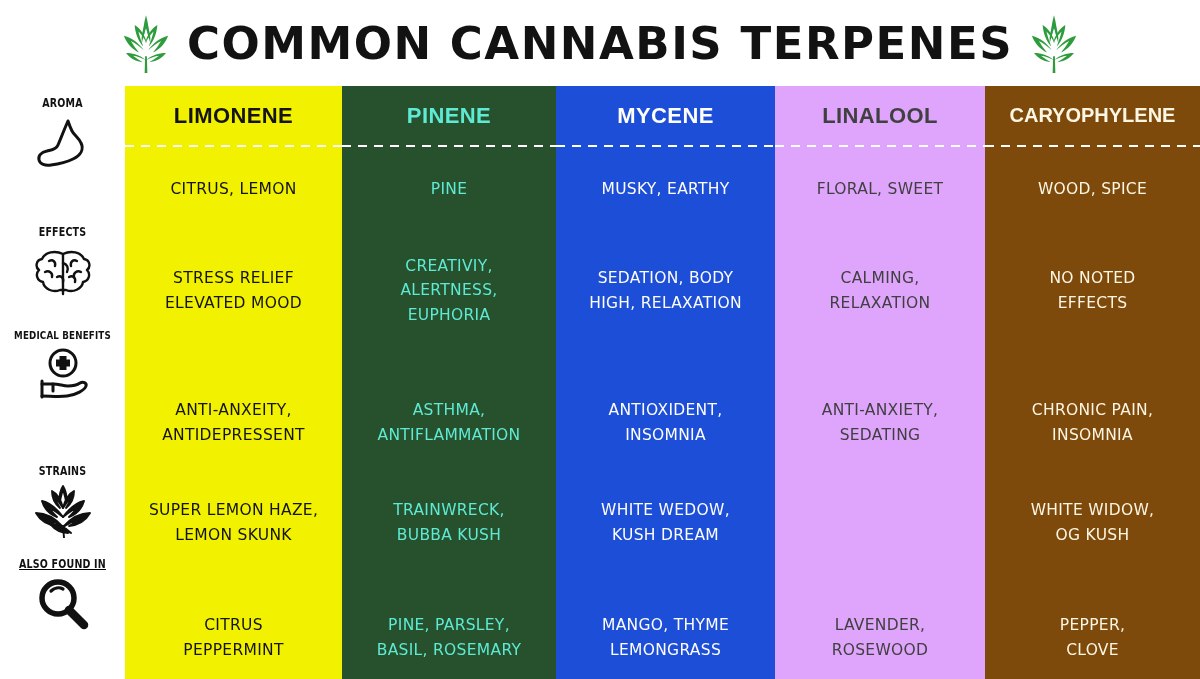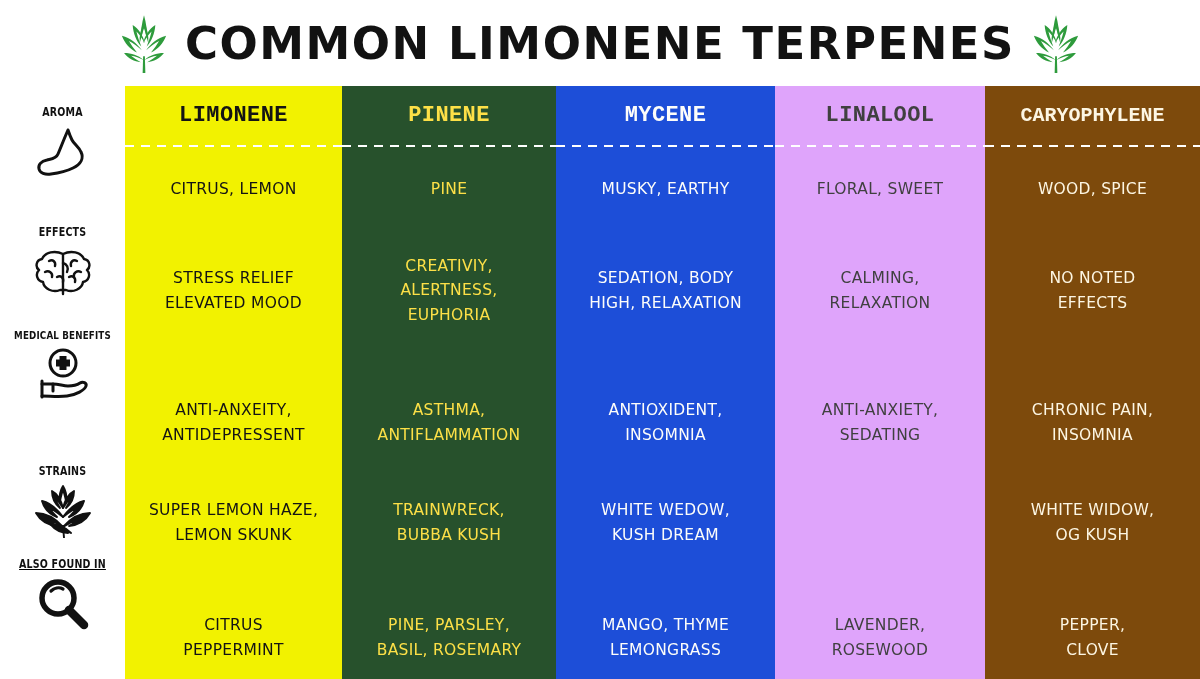--- a/index.html
+++ b/index.html
@@ -32,21 +32,21 @@
   .table{
     position:absolute; left:125px; top:86px;
     width:1075px; height:593px;
     display:grid;
     grid-template-columns:217px 214px 219px 210px 215px;
   }
   .col{ position:relative; display:flex; flex-direction:column; }
   .col-head{
     height:59px; flex:0 0 59px;
     display:flex; align-items:center; justify-content:center;
-    font-family:Liberation Mono, monospace;
+    font-family:Liberation Sans, sans-serif;
     font-weight:700; font-size:22px; letter-spacing:.4px;
     white-space:nowrap;
   }
   .col-head.tight{ font-size:20px; letter-spacing:0px; }
   .dash{
     height:2px; flex:0 0 2px;
     background-image:repeating-linear-gradient(to right,
        currentColor 0px, currentColor 9px, transparent 9px, transparent 16px);
   }
   .col-body{ flex:1 1 auto; position:relative; }
@@ -80,21 +80,21 @@
     font-size:12px;
     letter-spacing:.2px;
     color:#111;
     white-space:nowrap;
     transform:scaleX(.88);
   }
   .side-label.small{ font-size:11px; }
   .side-icon{ margin-top:5px; display:flex; align-items:center; justify-content:center; height:56px; }
   .side-icon svg{ display:block; }
 
-  .si0{ top:19px; }
+  .si0{ top:10px; }
   .si1{ top:139px; }
   .si2{ top:243px; }
   .si3{ top:362px;margin-top:16px; }
   .si4{ top:471px;text-decoration:underline; }
 </style>
 </head>
 <body>
 
 <div id="root">
 
@@ -107,21 +107,21 @@
           <path d="M29 24 C30 40 36 54 45 64 C41 54 38 44 36 36 C42 42 47 50 52 58 C48 43 40 31 29 24 Z"></path>
           <path d="M71 24 C60 31 52 43 48 58 C53 50 58 42 64 36 C62 44 59 54 55 64 C64 54 70 40 71 24 Z"></path>
           <path d="M9 44 C14 58 24 69 37 75 C31 68 26 61 22 54 C30 58 38 64 46 71 C37 58 25 48 9 44 Z"></path>
           <path d="M91 44 C75 48 63 58 54 71 C62 64 70 58 78 54 C74 61 69 68 63 75 C76 69 86 58 91 44 Z"></path>
           <path d="M13 76 C21 86 32 92 44 93 C37 89 31 85 26 81 C34 82 41 85 49 89 C39 80 27 76 13 76 Z"></path>
           <path d="M87 76 C73 76 61 80 51 89 C59 85 66 82 74 81 C69 85 63 89 56 93 C68 92 79 86 87 76 Z"></path>
           <path d="M48.4 82 h3.2 l.9 31 h-5 Z"></path>
         </g>
       </svg>
     </span>
-    <span class="title-text">COMMON LIMONENE TERPENES</span>
+    <span class="title-text">COMMON CANNABIS TERPENES</span>
     <span class="leaf-wrap">
       <svg class="leaf" viewBox="0 0 100 115" aria-hidden="true">
         <g fill="#2E9B3C">
           <path d="M50 6 C46 20 44 34 45 48 C47 40 48 32 50 26 C52 32 53 40 55 48 C56 34 54 20 50 6 Z"></path>
           <path d="M50 18 C44 30 41 44 42 58 C45 48 47 38 50 30 C53 38 55 48 58 58 C59 44 56 30 50 18 Z"></path>
           <path d="M29 24 C30 40 36 54 45 64 C41 54 38 44 36 36 C42 42 47 50 52 58 C48 43 40 31 29 24 Z"></path>
           <path d="M71 24 C60 31 52 43 48 58 C53 50 58 42 64 36 C62 44 59 54 55 64 C64 54 70 40 71 24 Z"></path>
           <path d="M9 44 C14 58 24 69 37 75 C31 68 26 61 22 54 C30 58 38 64 46 71 C37 58 25 48 9 44 Z"></path>
           <path d="M91 44 C75 48 63 58 54 71 C62 64 70 58 78 54 C74 61 69 68 63 75 C76 69 86 58 91 44 Z"></path>
           <path d="M13 76 C21 86 32 92 44 93 C37 89 31 85 26 81 C34 82 41 85 49 89 C39 80 27 76 13 76 Z"></path>
@@ -221,21 +221,21 @@
 ELEVATED MOOD</div>
         <div class="cell r2">ANTI-ANXEITY,
 ANTIDEPRESSENT</div>
         <div class="cell r3">SUPER LEMON HAZE,
 LEMON SKUNK</div>
         <div class="cell r4">CITRUS
 PEPPERMINT</div>
       </div>
     </div>
 
-    <div class="col" style="background:#27512C;color:#fde047">
+    <div class="col" style="background:#27512C;color:#5eead4">
       <div class="col-head">PINENE</div>
       <div class="dash" style="color:#FFFFFF"></div>
       <div class="col-body">
         <div class="cell r0">PINE</div>
         <div class="cell r1">CREATIVIY,
 ALERTNESS,
 EUPHORIA</div>
         <div class="cell r2">ASTHMA,
 ANTIFLAMMATION</div>
         <div class="cell r3">TRAINWRECK,

